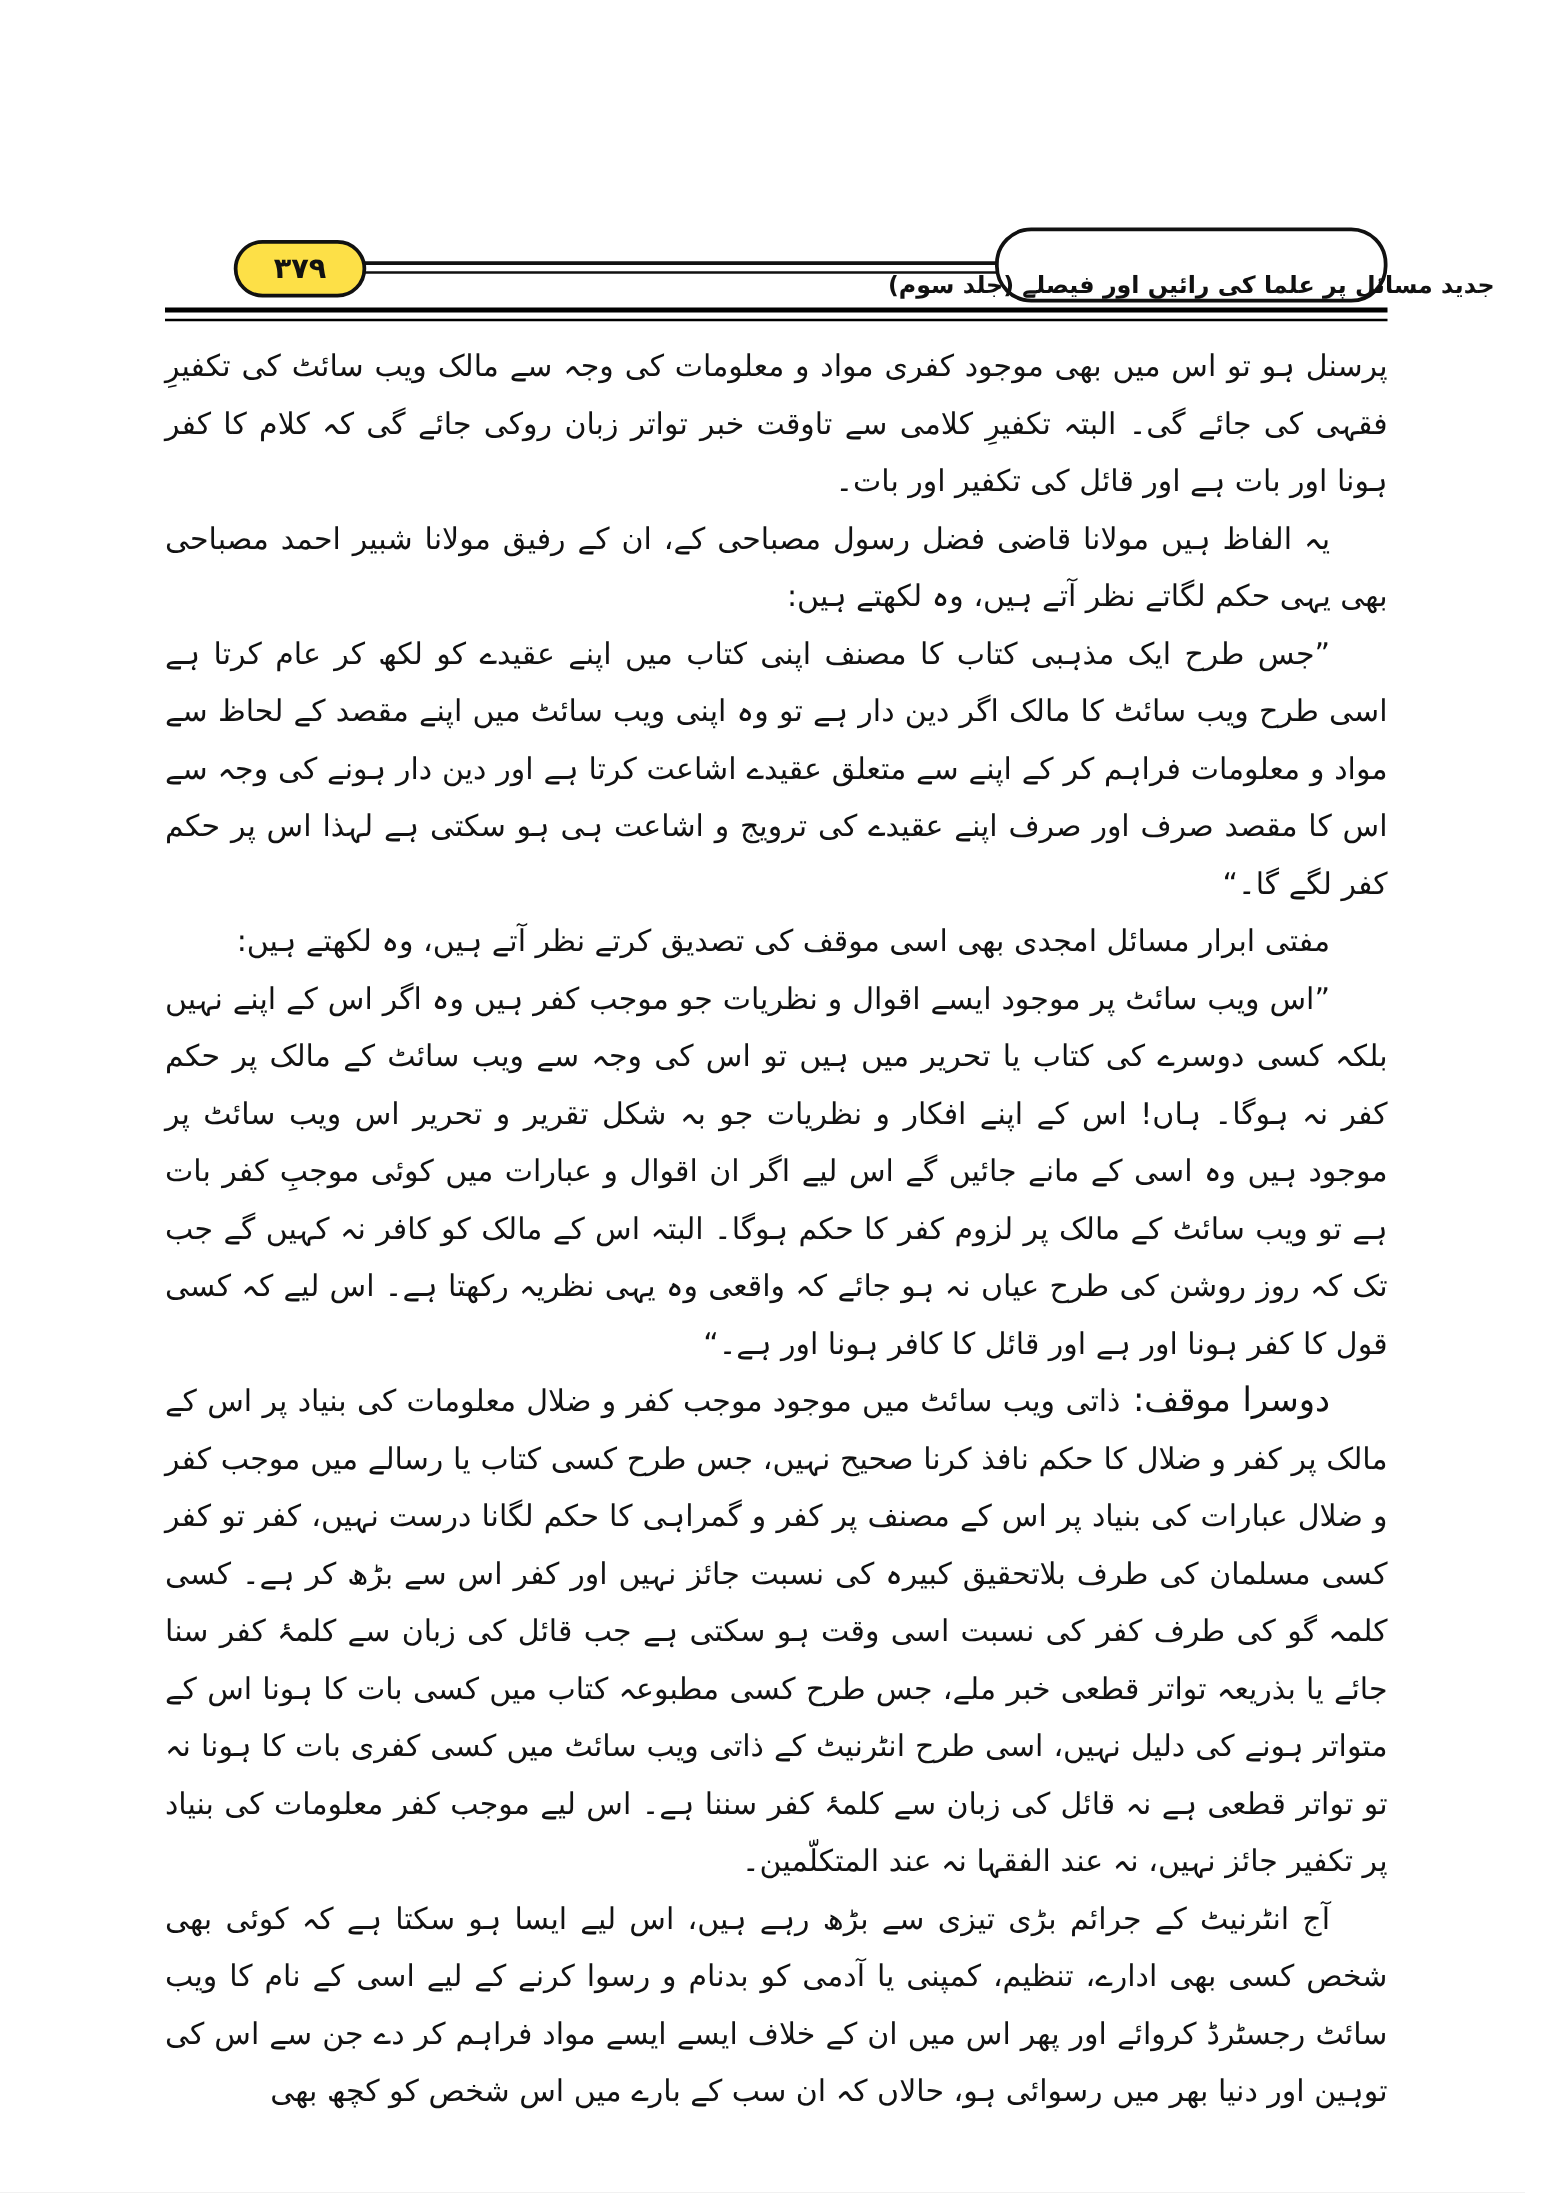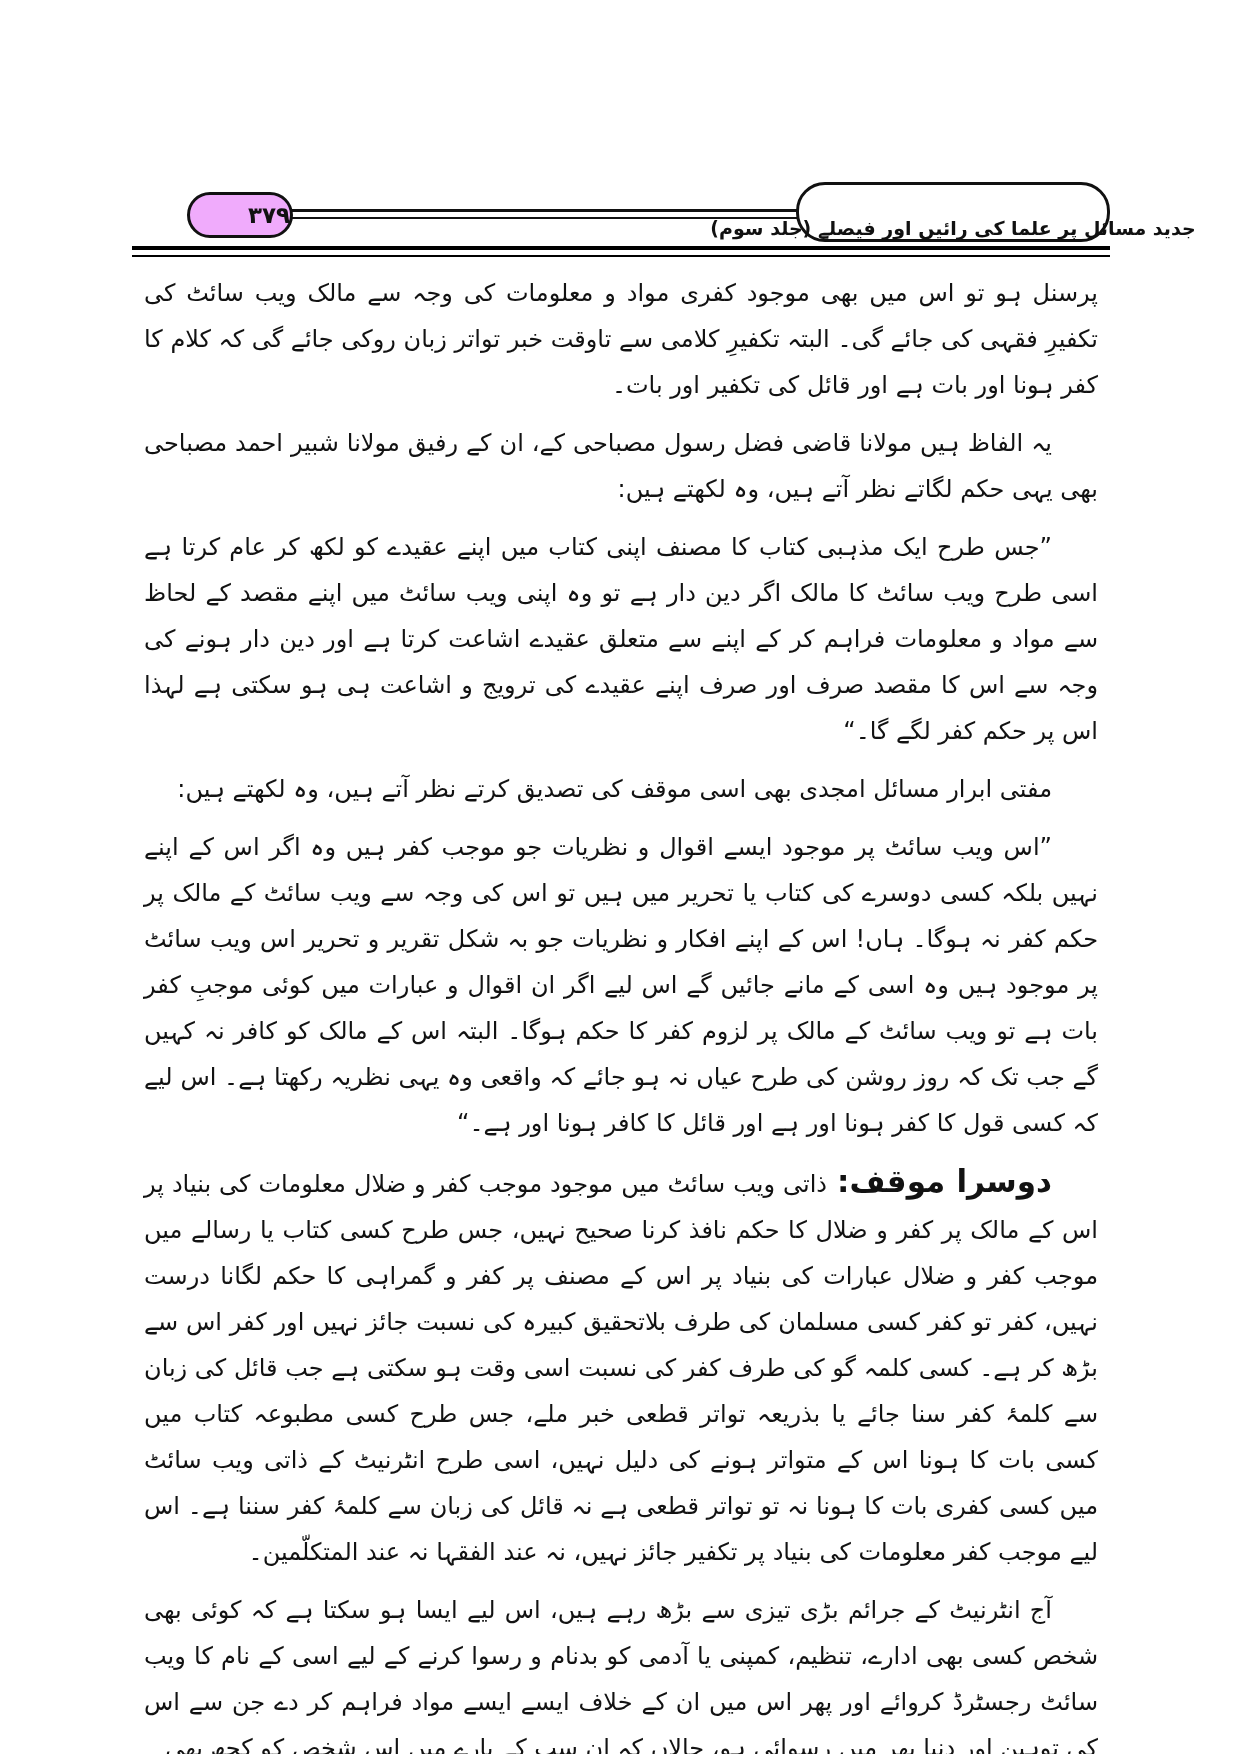--- a/index.html
+++ b/index.html
@@ -15,22 +15,22 @@
   .content {
     position:absolute;
     left:132px; right:130px; top:172px;
   }
   
   .header { position:relative; height:84px; }
   .pagenum-capsule {
     position:absolute; left:55px; top:20px;
     width:100px; height:40px;
     border:3px solid #111; border-radius:24px;
-    background:#f0abfc;
-    display:flex; align-items:center; 
+    background:#fde047;
+    display:flex; align-items:center; justify-content:center;
     font-size:23px; font-weight:bold;
     direction:rtl;
     z-index:2;
   }
   .title-cartouche {
     position:absolute; right:0; top:10px;
     width:308px; height:54px;
     border:3px solid #111; border-radius:29px;
     background:#fff;
     display:flex; align-items:flex-end; justify-content:center;
@@ -54,25 +54,25 @@
   
   .body-text {
     margin-top:14px;
     direction:rtl;
     text-align:justify;
     text-align-last:right;
     font-size:24px;
     line-height:46px;
     color:#121212;
   }
-  .body-text p { margin:12px; }
+  .body-text p { margin:0; }
   .body-text p.indent { text-indent:46px; }
   .lead-bold {
-    font-weight:bold;
-    font-size:31px;
+    font-weight:normal;
+    font-size:27px;
     margin-inline-end:10px;
   }
 </style>
 </head>
 <body>
 
 <div class="page">
   <div class="content">
 
     <div class="header">

